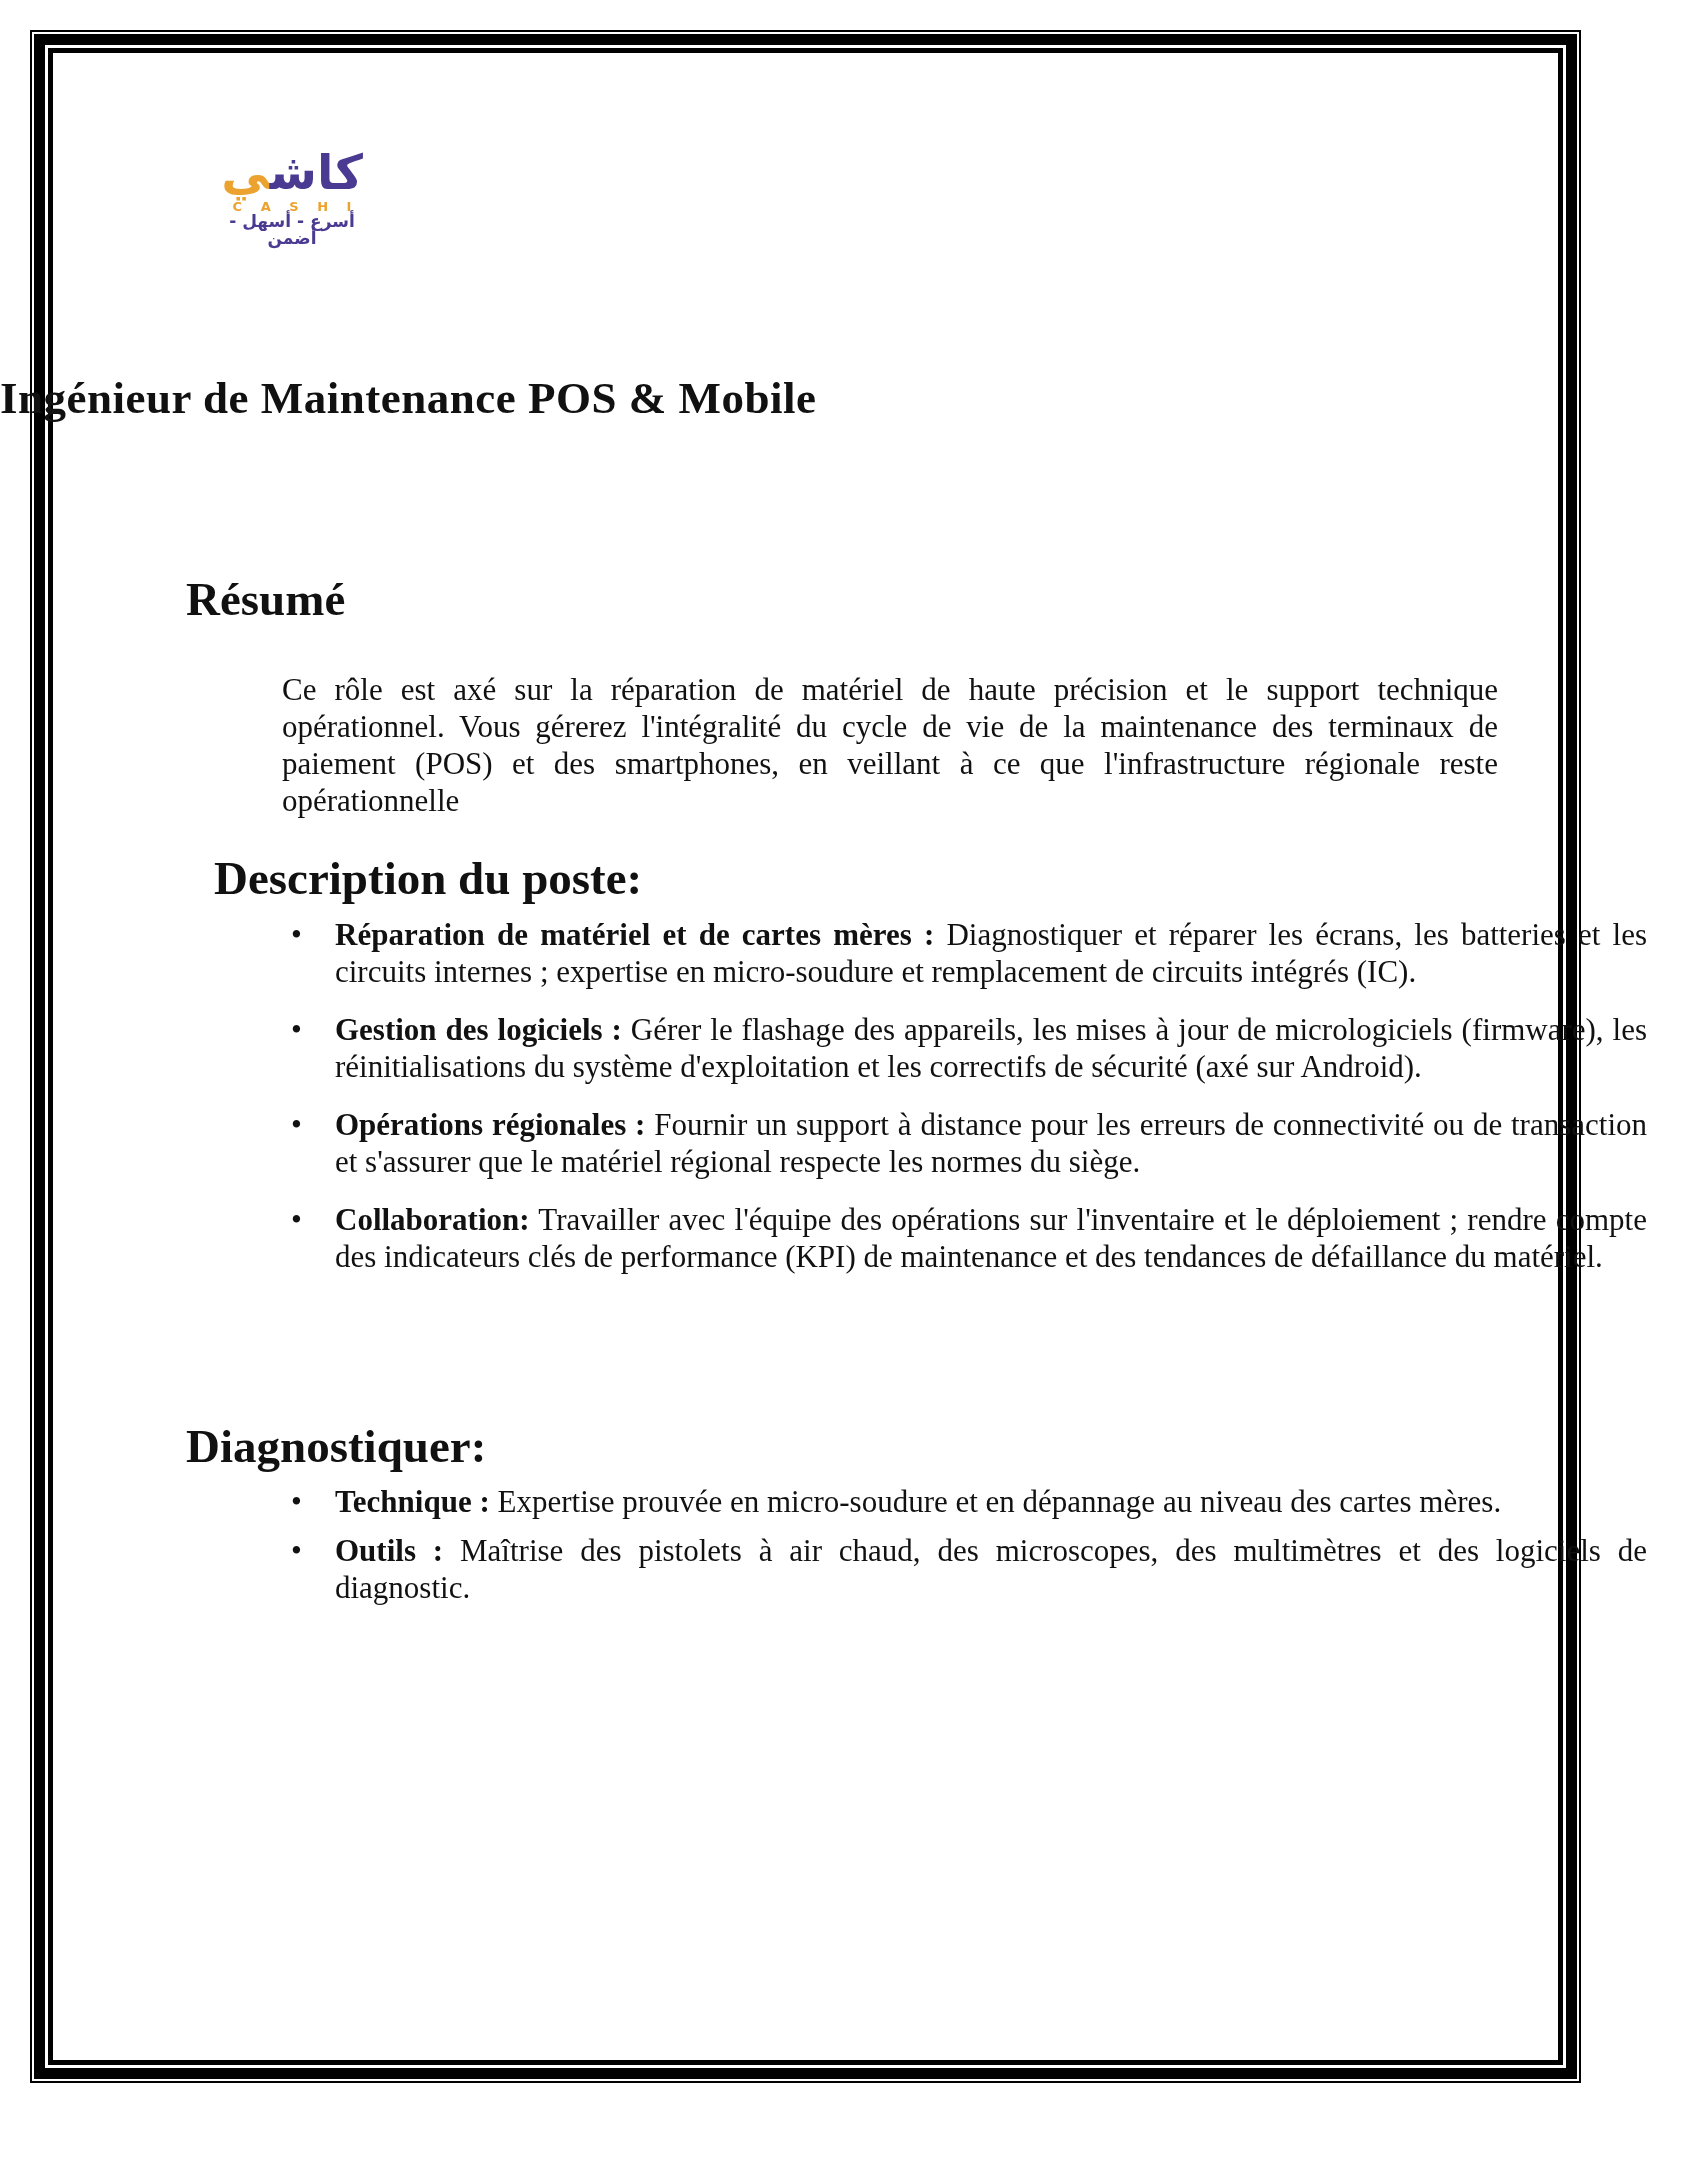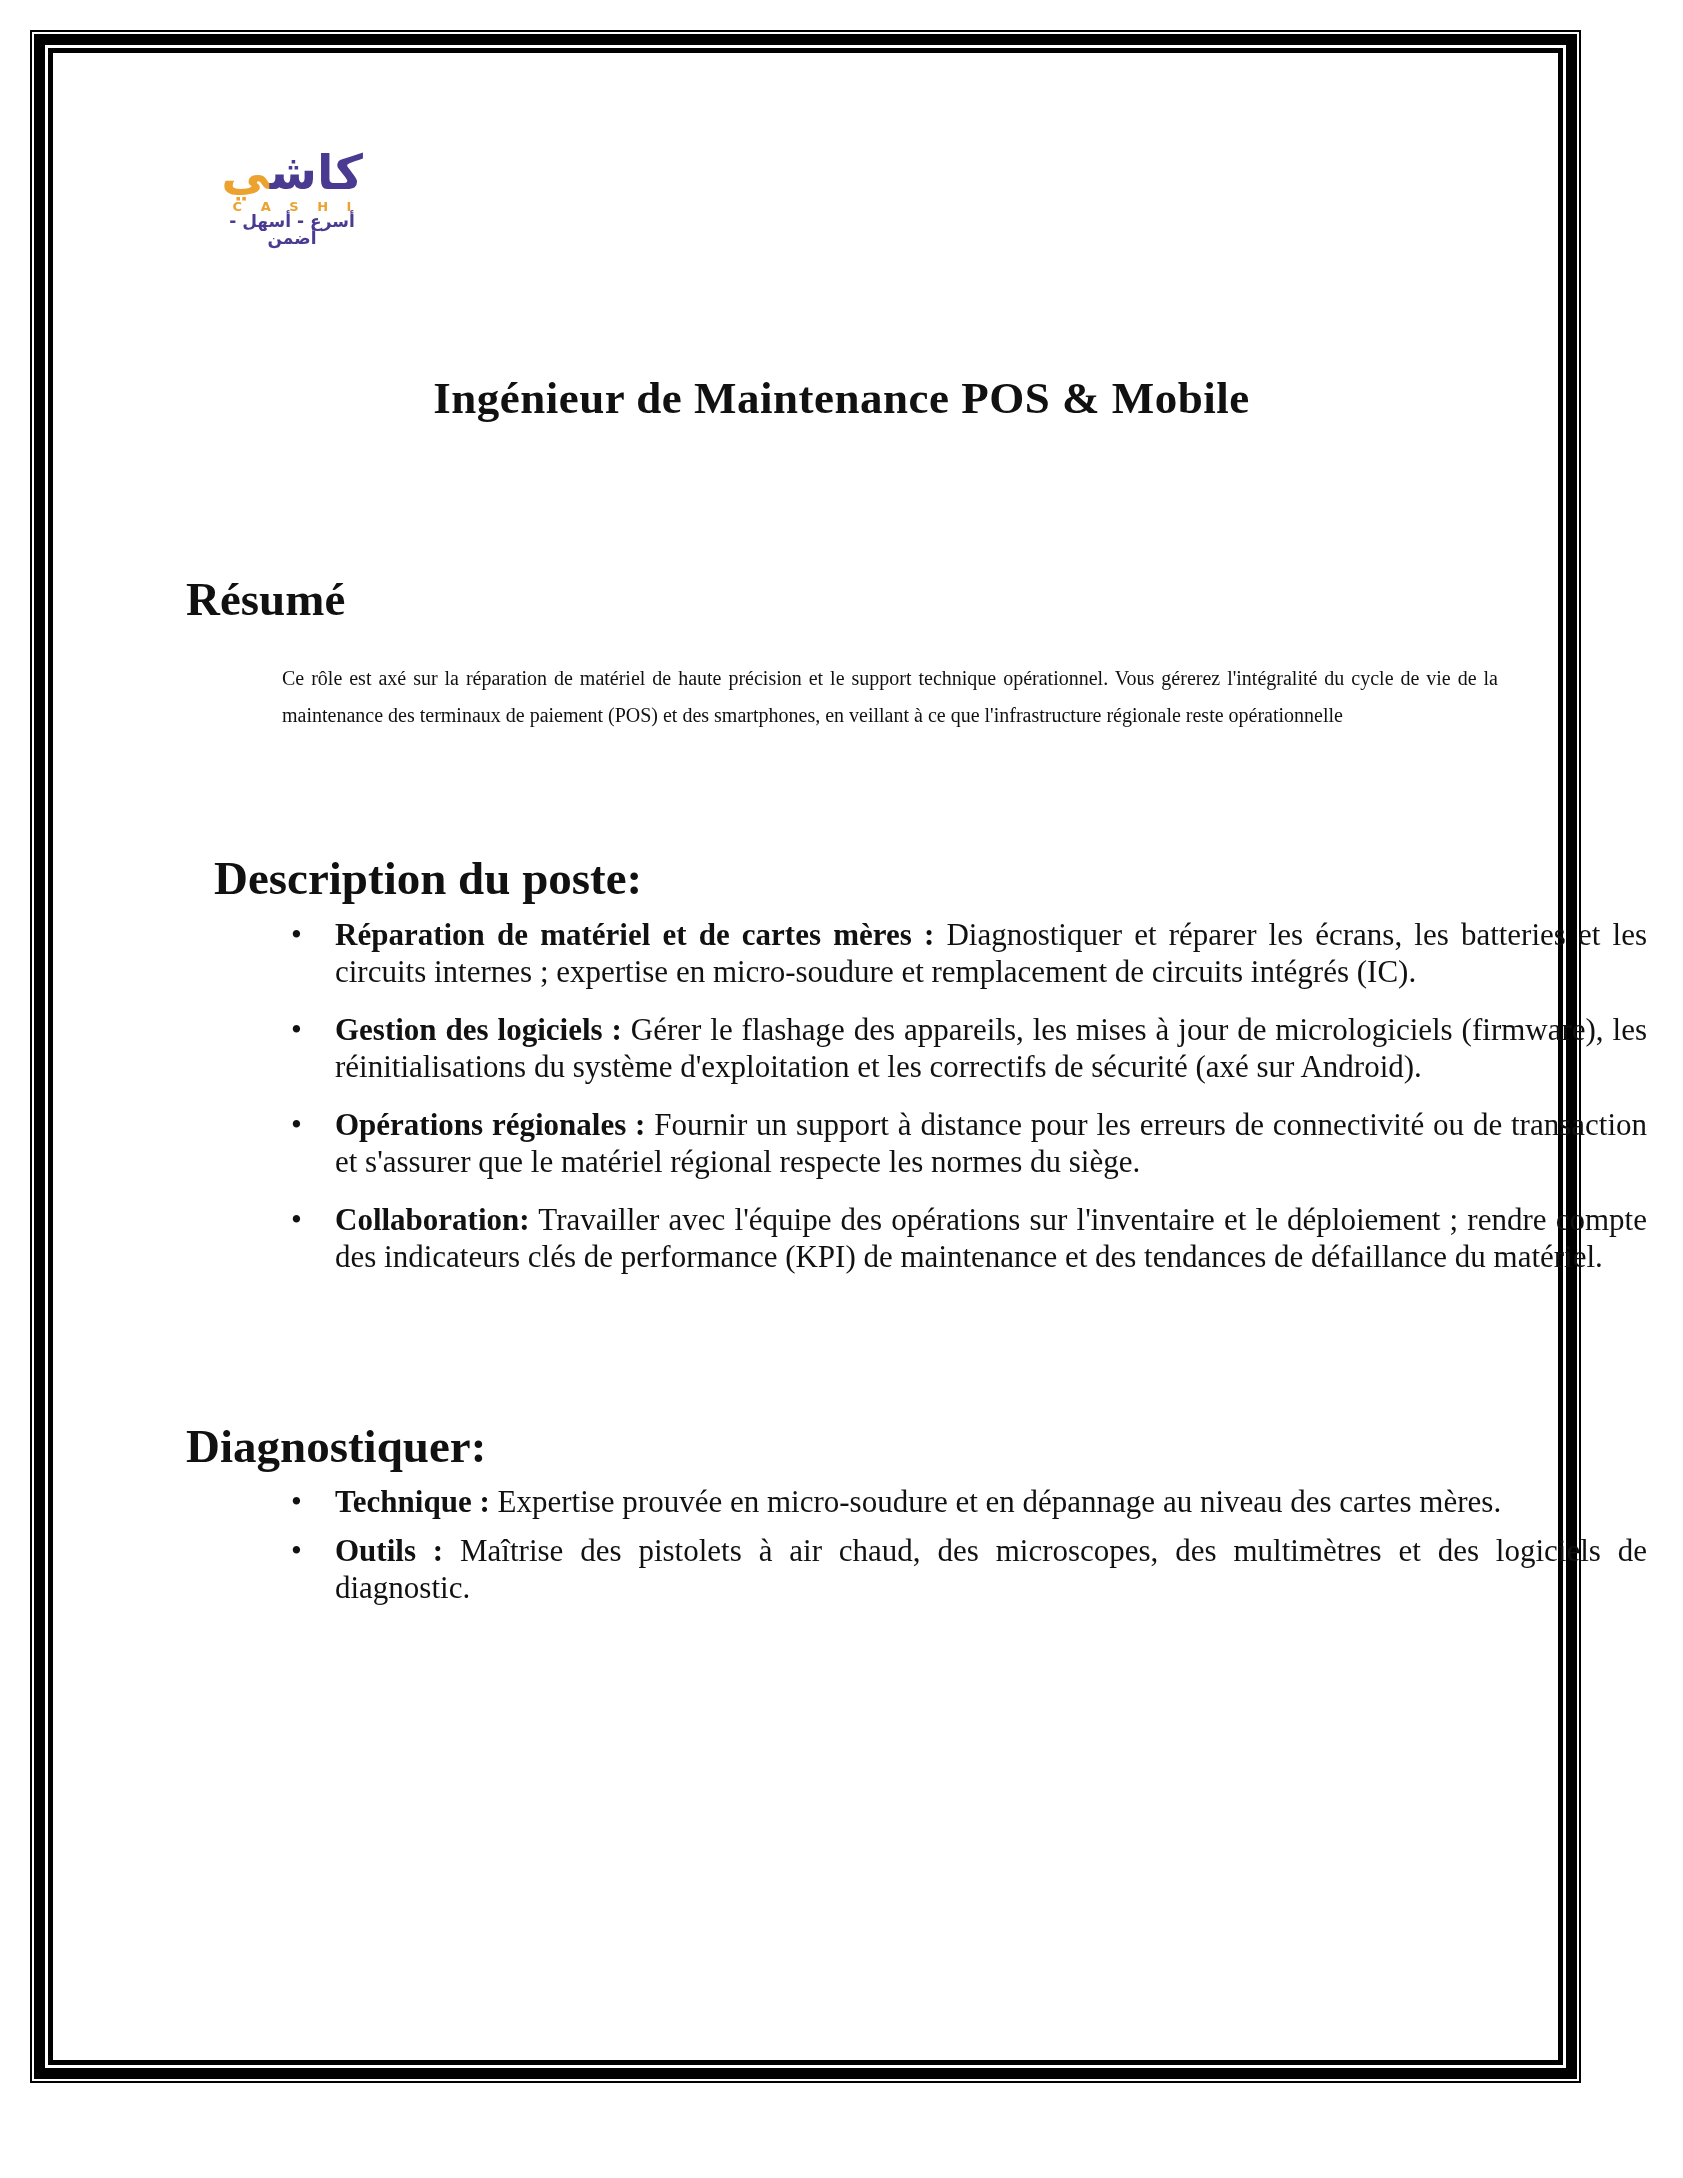--- a/index.html
+++ b/index.html
@@ -63,41 +63,41 @@
     direction: rtl;
     font-size: 17px;
     font-weight: bold;
     color: #4b3a91;
   }
 
   .doc-title {
     position: absolute;
     top: 342px; left: 0;
     width: 100%;
-    text-align: center;
+    text-align: left;
     font-size: 45px;
     font-weight: bold;
     letter-spacing: 0.5px;
   }
 
   .section-heading {
     position: absolute;
     left: 186px;
     font-size: 47px;
     font-weight: bold;
   }
   .h-resume { top: 533px; }
   .h-description { top: 812px; margin-left: 28px; }
   .h-qualifications { top: 1380px; }
 
   .resume-paragraph {
     position: absolute;
     left: 282px; top: 640px;
     width: 1216px;
-    font-size: 20px;
+    font-size: 31px;
     line-height: 37px;
     text-align: justify;
   }
 
   .doc-list {
     position: absolute;
     left: 186px;
     width: 1312px;
     margin: 0;
     padding: 0 0 0 149px;

